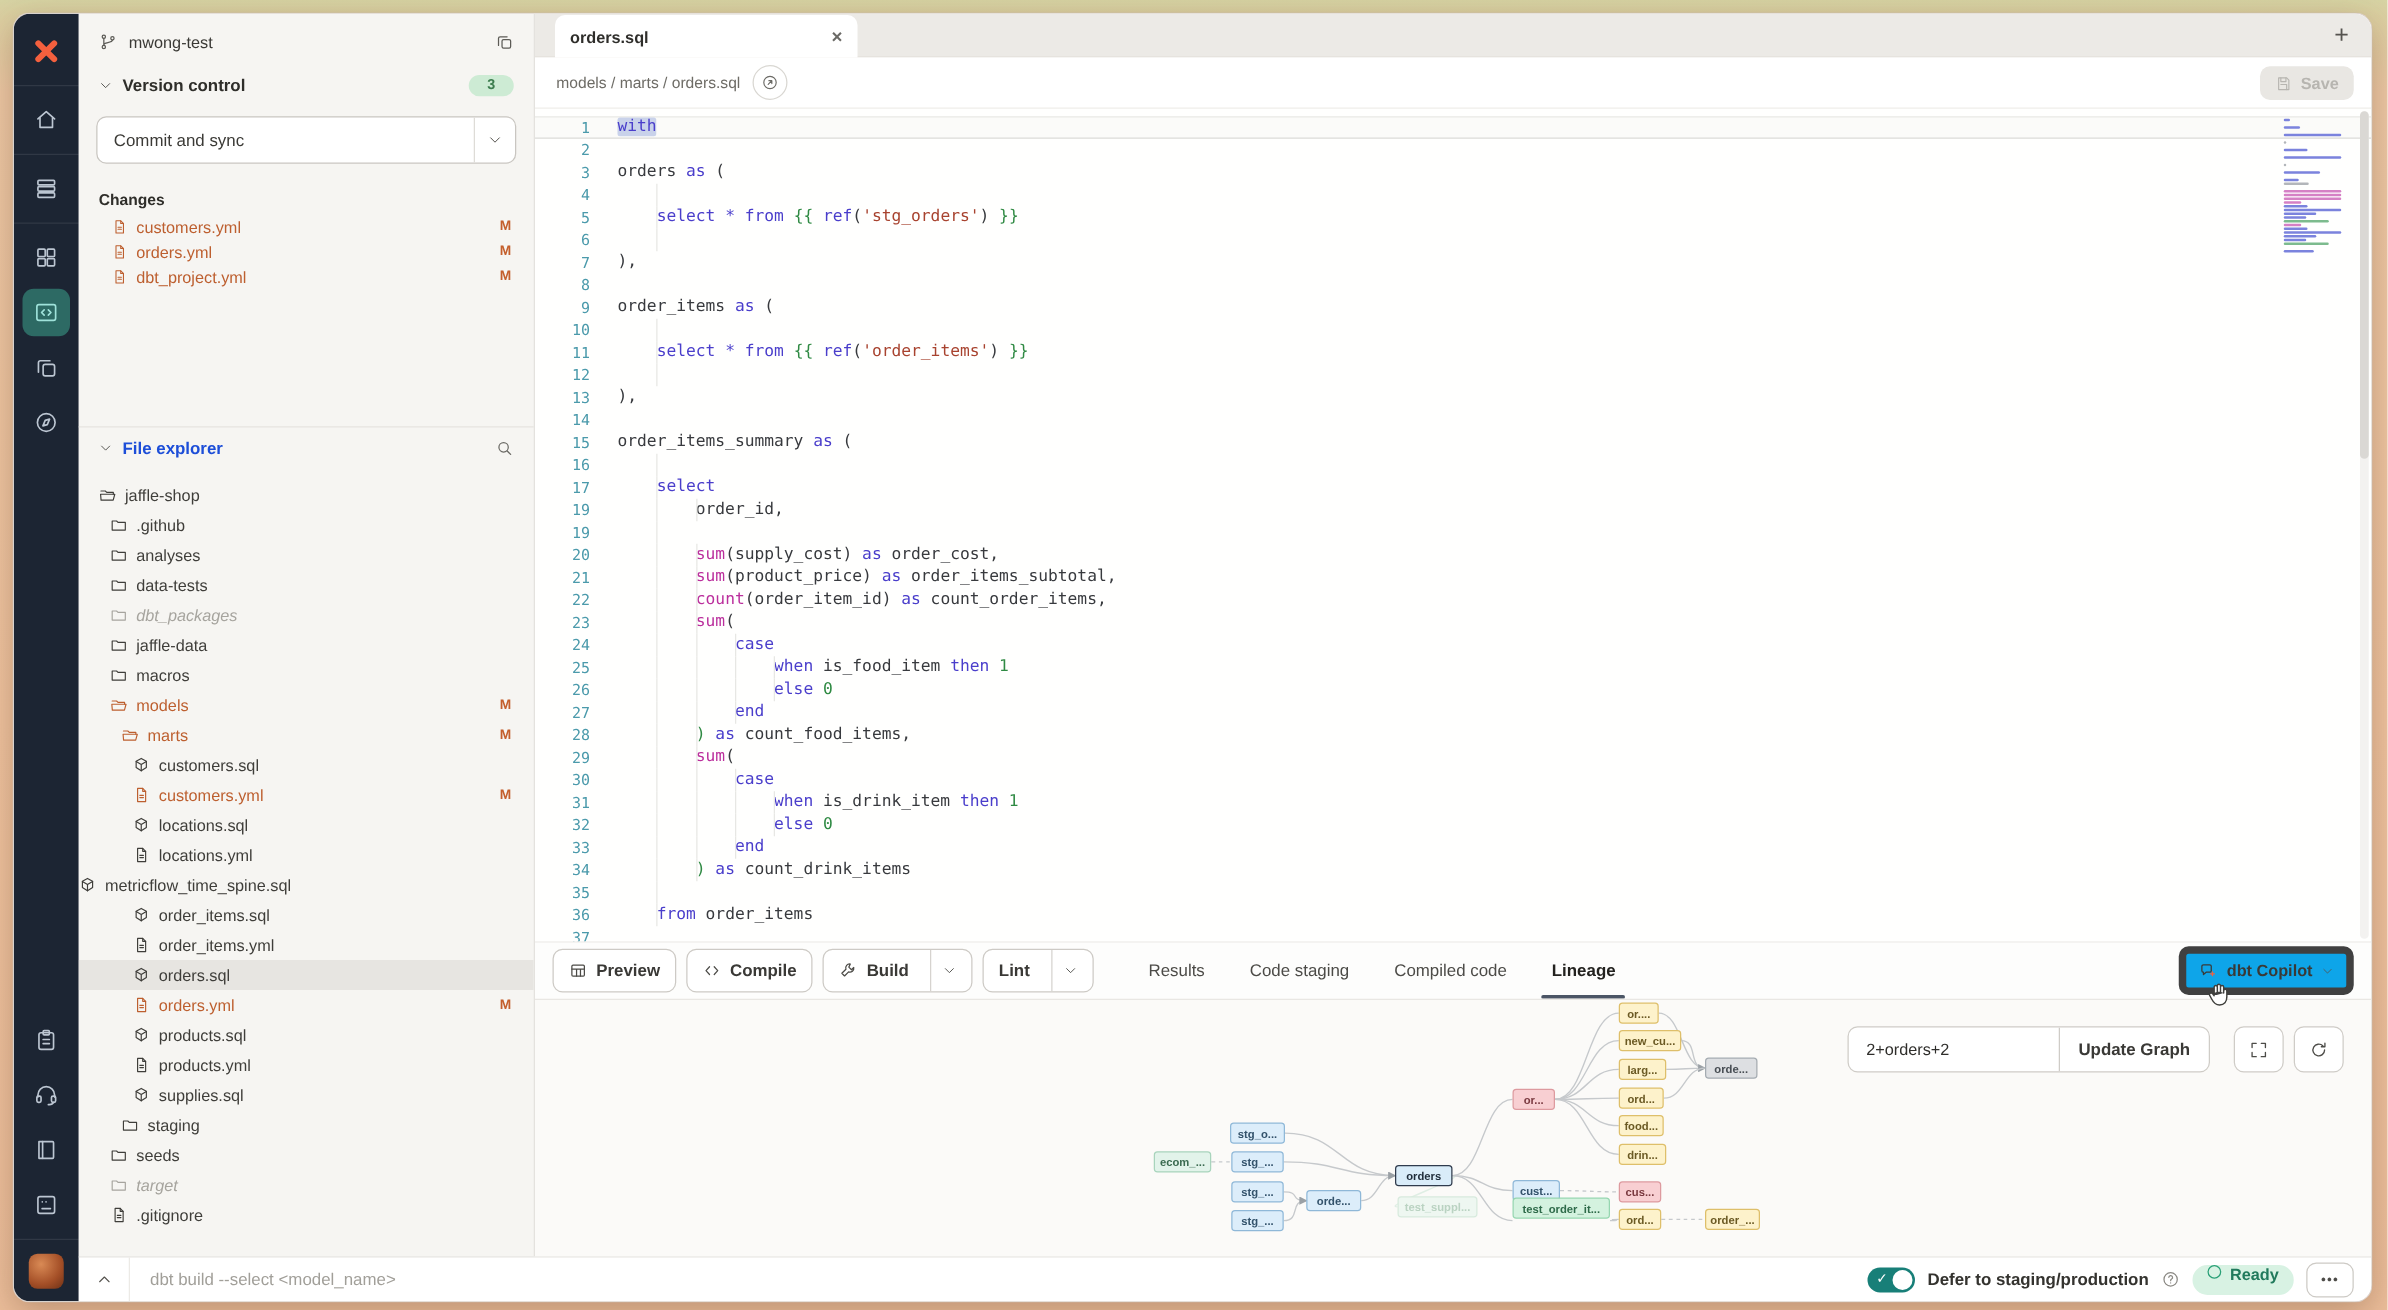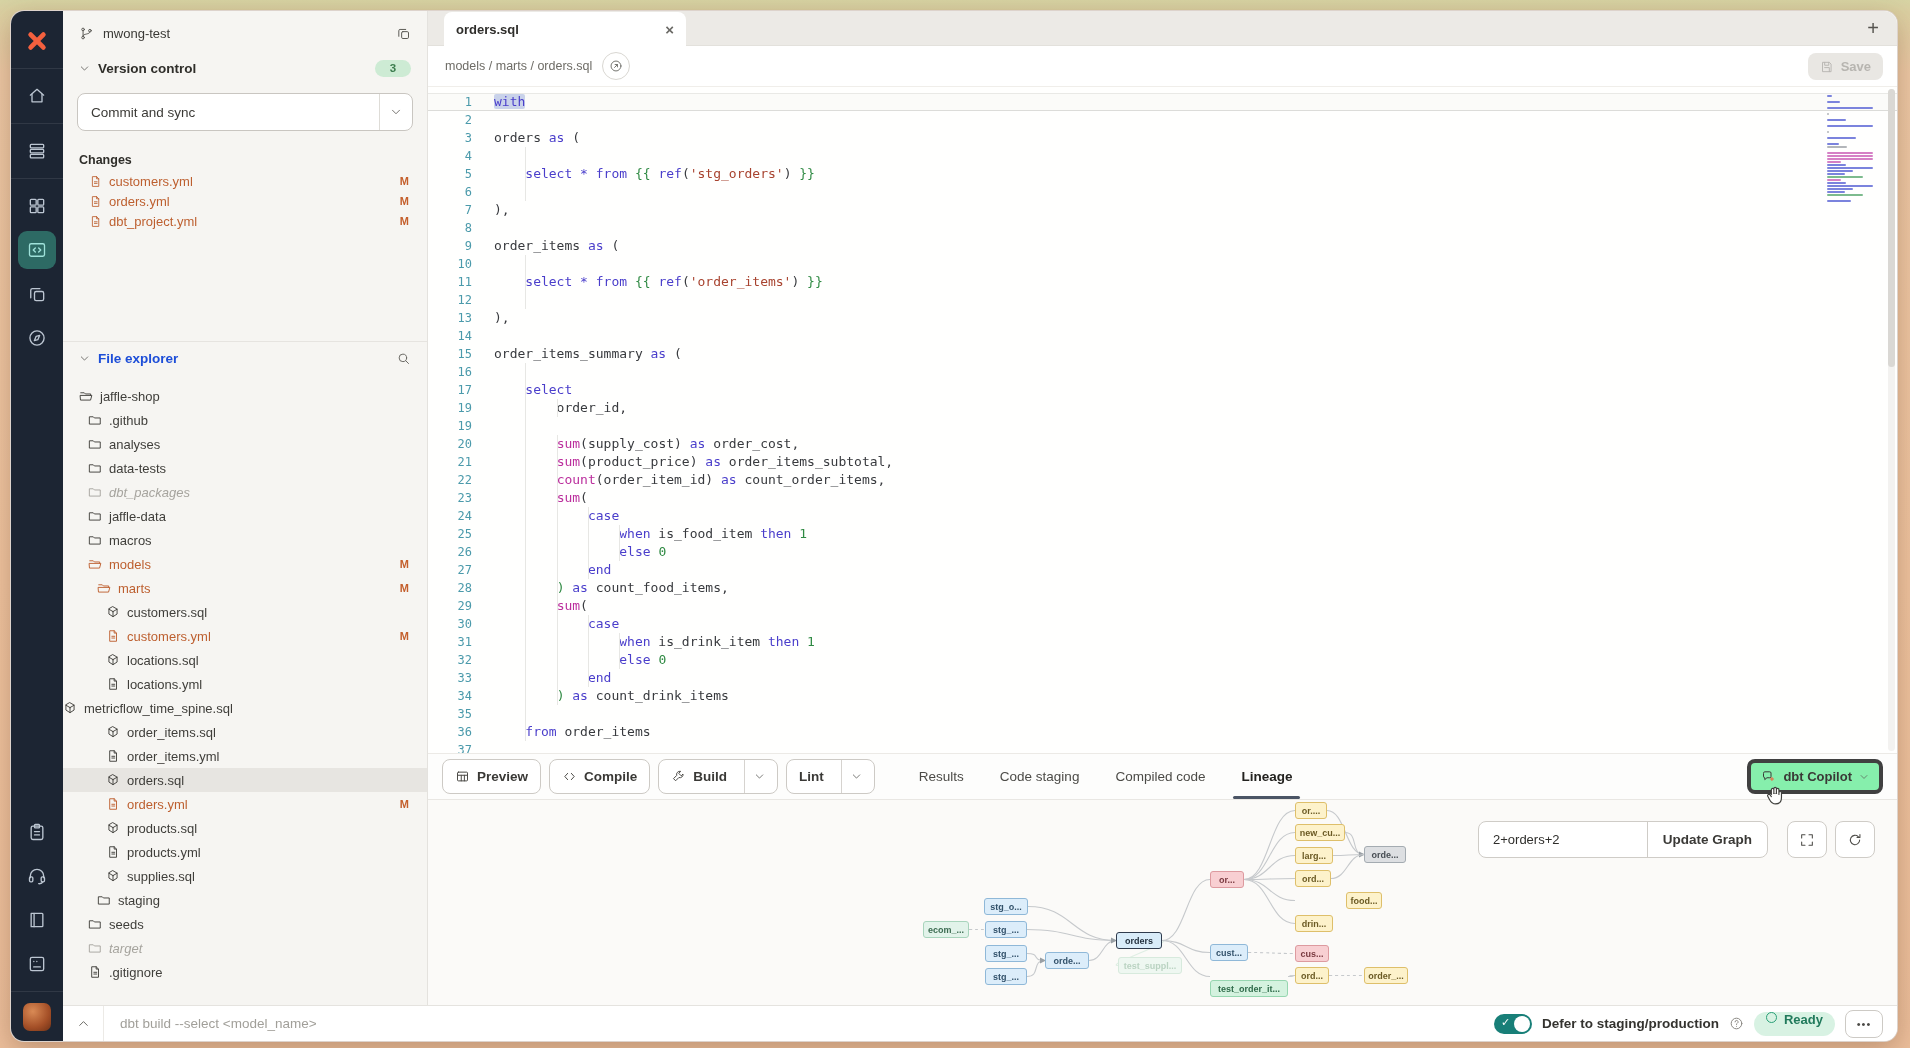--- a/index.html
+++ b/index.html
@@ -78,21 +78,21 @@
   
   .toolbar{height:45px;display:flex;align-items:center;padding:0 14px;background:#fdfdfc;border-top:1px solid #eceae6;gap:8px;flex:none}
   .tbtn{height:33px;border:1px solid #cdcac5;border-radius:8px;background:#fff;display:flex;align-items:center;padding:0 12px;gap:7px;font-size:13.5px;font-weight:600;color:#3a3936}
   .tbtn .ic{width:15px;height:15px;color:#4c4b47}
   .tbtn .dd{border-left:1px solid #d6d3cf;margin-left:10px;padding-left:9px;height:100%;display:flex;align-items:center;color:#55534e}
   .tbtn .dd .ic{width:11px;height:11px}
   .ptabs{display:flex;margin-left:36px;gap:36px;height:100%;align-items:stretch}
   .ptab{font-size:13.5px;color:#4c4b47;display:flex;align-items:center;position:relative}
   .ptab.active{color:#23221f;font-weight:700}
   .ptab.active::after{content:"";position:absolute;left:-8px;right:-8px;bottom:0;height:3px;background:#4b5565;border-radius:2px}
-  .copilot{margin-left:auto;height:27px;border:4px solid #404040;border-radius:8px;background:#86efac;display:flex;align-items:center;padding:0 10px;gap:7px;font-size:13px;font-weight:600;color:#3a3936}
+  .copilot{margin-left:auto;height:27px;border:6px solid #404040;border-radius:8px;background:#0ea5e9;display:flex;align-items:center;padding:0 10px;gap:7px;font-size:13px;font-weight:600;color:#3a3936}
   .copilot .ic{width:15px;height:15px}
   .copilot .chev{width:10px;height:10px;color:#55534e}
   
   .lineage{height:205px;position:relative;background:#fbfaf8;border-top:1px solid #e9e7e3;overflow:hidden;flex:none}
   .gsvg{position:absolute;left:0;top:0}
   .gnode{position:absolute;height:17px;border-radius:3px;border:1px solid;display:flex;align-items:center;justify-content:center;font-size:9px;font-weight:600;padding:0 4px;white-space:nowrap;overflow:hidden;box-sizing:border-box}
   .n-blue{background:#dcedfa;border-color:#8fb8d8;color:#33526b}
   .n-mint{background:#e2f3ea;border-color:#a8d4bc;color:#3c6b51}
   .n-yellow{background:#fdf2cb;border-color:#debf6a;color:#6b5a24}
   .n-pink{background:#f8cfd2;border-color:#dd9a9f;color:#7a3a40}
@@ -875,26 +875,26 @@
               <div class="gnode n-mint" style="left:495px;top:121px;width:46px">ecom_...</div>
               <div class="gnode n-blue" style="left:556px;top:98px;width:44px">stg_o...</div>
               <div class="gnode n-blue" style="left:557px;top:121px;width:42px">stg_...</div>
               <div class="gnode n-blue" style="left:557px;top:145px;width:42px">stg_...</div>
               <div class="gnode n-blue" style="left:557px;top:168px;width:42px">stg_...</div>
               <div class="gnode n-blue" style="left:617px;top:152px;width:44px">orde...</div>
               <div class="gnode n-sel" style="left:688px;top:132px;width:46px">orders</div>
               <div class="gnode n-ghost" style="left:690px;top:157px;width:64px">test_suppl...</div>
               <div class="gnode n-pink" style="left:782px;top:71px;width:34px">or...</div>
               <div class="gnode n-blue" style="left:782px;top:144px;width:38px">cust...</div>
-              <div class="gnode n-green" style="left:782px;top:180px;width:78px">test_order_it...</div>
+              <div class="gnode n-green" style="left:782px;top:158px;width:78px">test_order_it...</div>
               <div class="gnode n-yellow" style="left:867px;top:2px;width:32px">or....</div>
               <div class="gnode n-yellow" style="left:867px;top:24px;width:50px">new_cu...</div>
               <div class="gnode n-yellow" style="left:867px;top:47px;width:38px">larg...</div>
               <div class="gnode n-yellow" style="left:867px;top:70px;width:36px">ord...</div>
-              <div class="gnode n-yellow" style="left:918px;top:92px;width:36px">food...</div>
+              <div class="gnode n-yellow" style="left:867px;top:92px;width:36px">food...</div>
               <div class="gnode n-yellow" style="left:867px;top:115px;width:38px">drin...</div>
               <div class="gnode n-pink" style="left:867px;top:145px;width:34px">cus...</div>
               <div class="gnode n-yellow" style="left:867px;top:167px;width:34px">ord...</div>
               <div class="gnode n-gray" style="left:936px;top:46px;width:42px">orde...</div>
               <div class="gnode n-yellow" style="left:936px;top:167px;width:44px">order_...</div>
             </div>
           <div class="gsel">
             <span class="val">2+orders+2</span>
             <span class="upd">Update Graph</span>
           </div>

